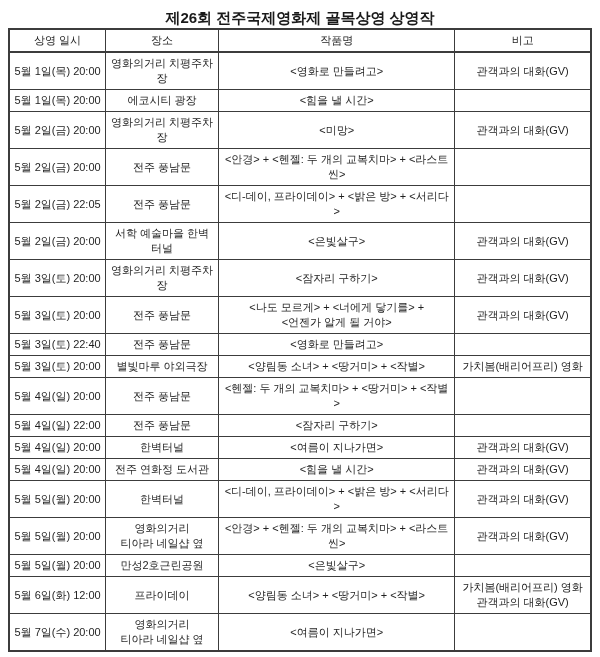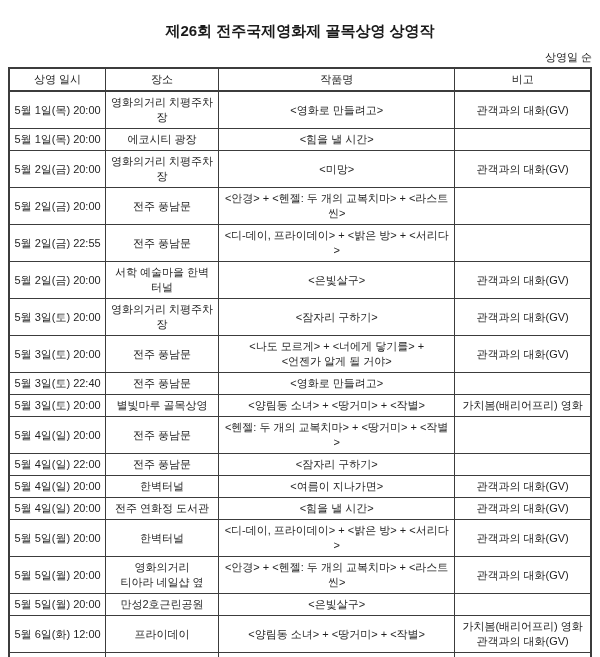--- a/index.html
+++ b/index.html
@@ -10,21 +10,21 @@
     padding: 6px 8px 10px 8px;
     font-family: "Liberation Sans", "DejaVu Sans", sans-serif;
     color: #1f1f1f;
   }
   .page-title {
     text-align: center;
     font-size: 15px;
     font-weight: bold;
     line-height: 20px;
     color: #1a1a1a;
-    margin-top: 15px;
+    margin-top: 2px;
   }
   .sort-note {
     text-align: right;
     font-size: 11px;
     line-height: 14px;
     margin-top: 9px;
     margin-bottom: 3px;
     color: #1f1f1f;
   }
   table.schedule {
@@ -54,21 +54,20 @@
   col.c-datetime { width: 16.6%; }
   col.c-venue    { width: 19.4%; }
   col.c-films    { width: 40.6%; }
   col.c-note     { width: 23.4%; }
 </style>
 </head>
 <body>
 
 <div class="page">
   <h1 class="page-title">제26회 전주국제영화제 골목상영 상영작</h1>
-  <div class="sort-note">상영일 순</div>
 
   <table class="schedule">
     <colgroup>
       <col class="c-datetime">
       <col class="c-venue">
       <col class="c-films">
       <col class="c-note">
     </colgroup>
     <thead>
       <tr>
@@ -97,21 +96,21 @@
           <td>&lt;미망&gt;</td>
           <td>관객과의 대화(GV)</td>
         </tr>
         <tr>
           <td>5월 2일(금) 20:00</td>
           <td>전주 풍남문</td>
           <td>&lt;안경&gt; + &lt;헨젤: 두 개의 교복치마&gt; + &lt;라스트씬&gt;</td>
           <td></td>
         </tr>
         <tr>
-          <td>5월 2일(금) 22:55</td>
+          <td>5월 2일(금) 22:05</td>
           <td>전주 풍남문</td>
           <td>&lt;디-데이, 프라이데이&gt; + &lt;밝은 방&gt; + &lt;서리다&gt;</td>
           <td></td>
         </tr>
         <tr>
           <td>5월 2일(금) 20:00</td>
           <td>서학 예술마을 한벽터널</td>
           <td>&lt;은빛살구&gt;</td>
           <td>관객과의 대화(GV)</td>
         </tr>
@@ -129,21 +128,21 @@
           <td>관객과의 대화(GV)</td>
         </tr>
         <tr>
           <td>5월 3일(토) 22:40</td>
           <td>전주 풍남문</td>
           <td>&lt;영화로 만들려고&gt;</td>
           <td></td>
         </tr>
         <tr>
           <td>5월 3일(토) 20:00</td>
-          <td>별빛마루 골목상영</td>
+          <td>별빛마루 야외극장</td>
           <td>&lt;양림동 소녀&gt; + &lt;땅거미&gt; + &lt;작별&gt;</td>
           <td>가치봄(배리어프리) 영화</td>
         </tr>
         <tr>
           <td>5월 4일(일) 20:00</td>
           <td>전주 풍남문</td>
           <td>&lt;헨젤: 두 개의 교복치마&gt; + &lt;땅거미&gt; + &lt;작별&gt;</td>
           <td></td>
         </tr>
         <tr>

